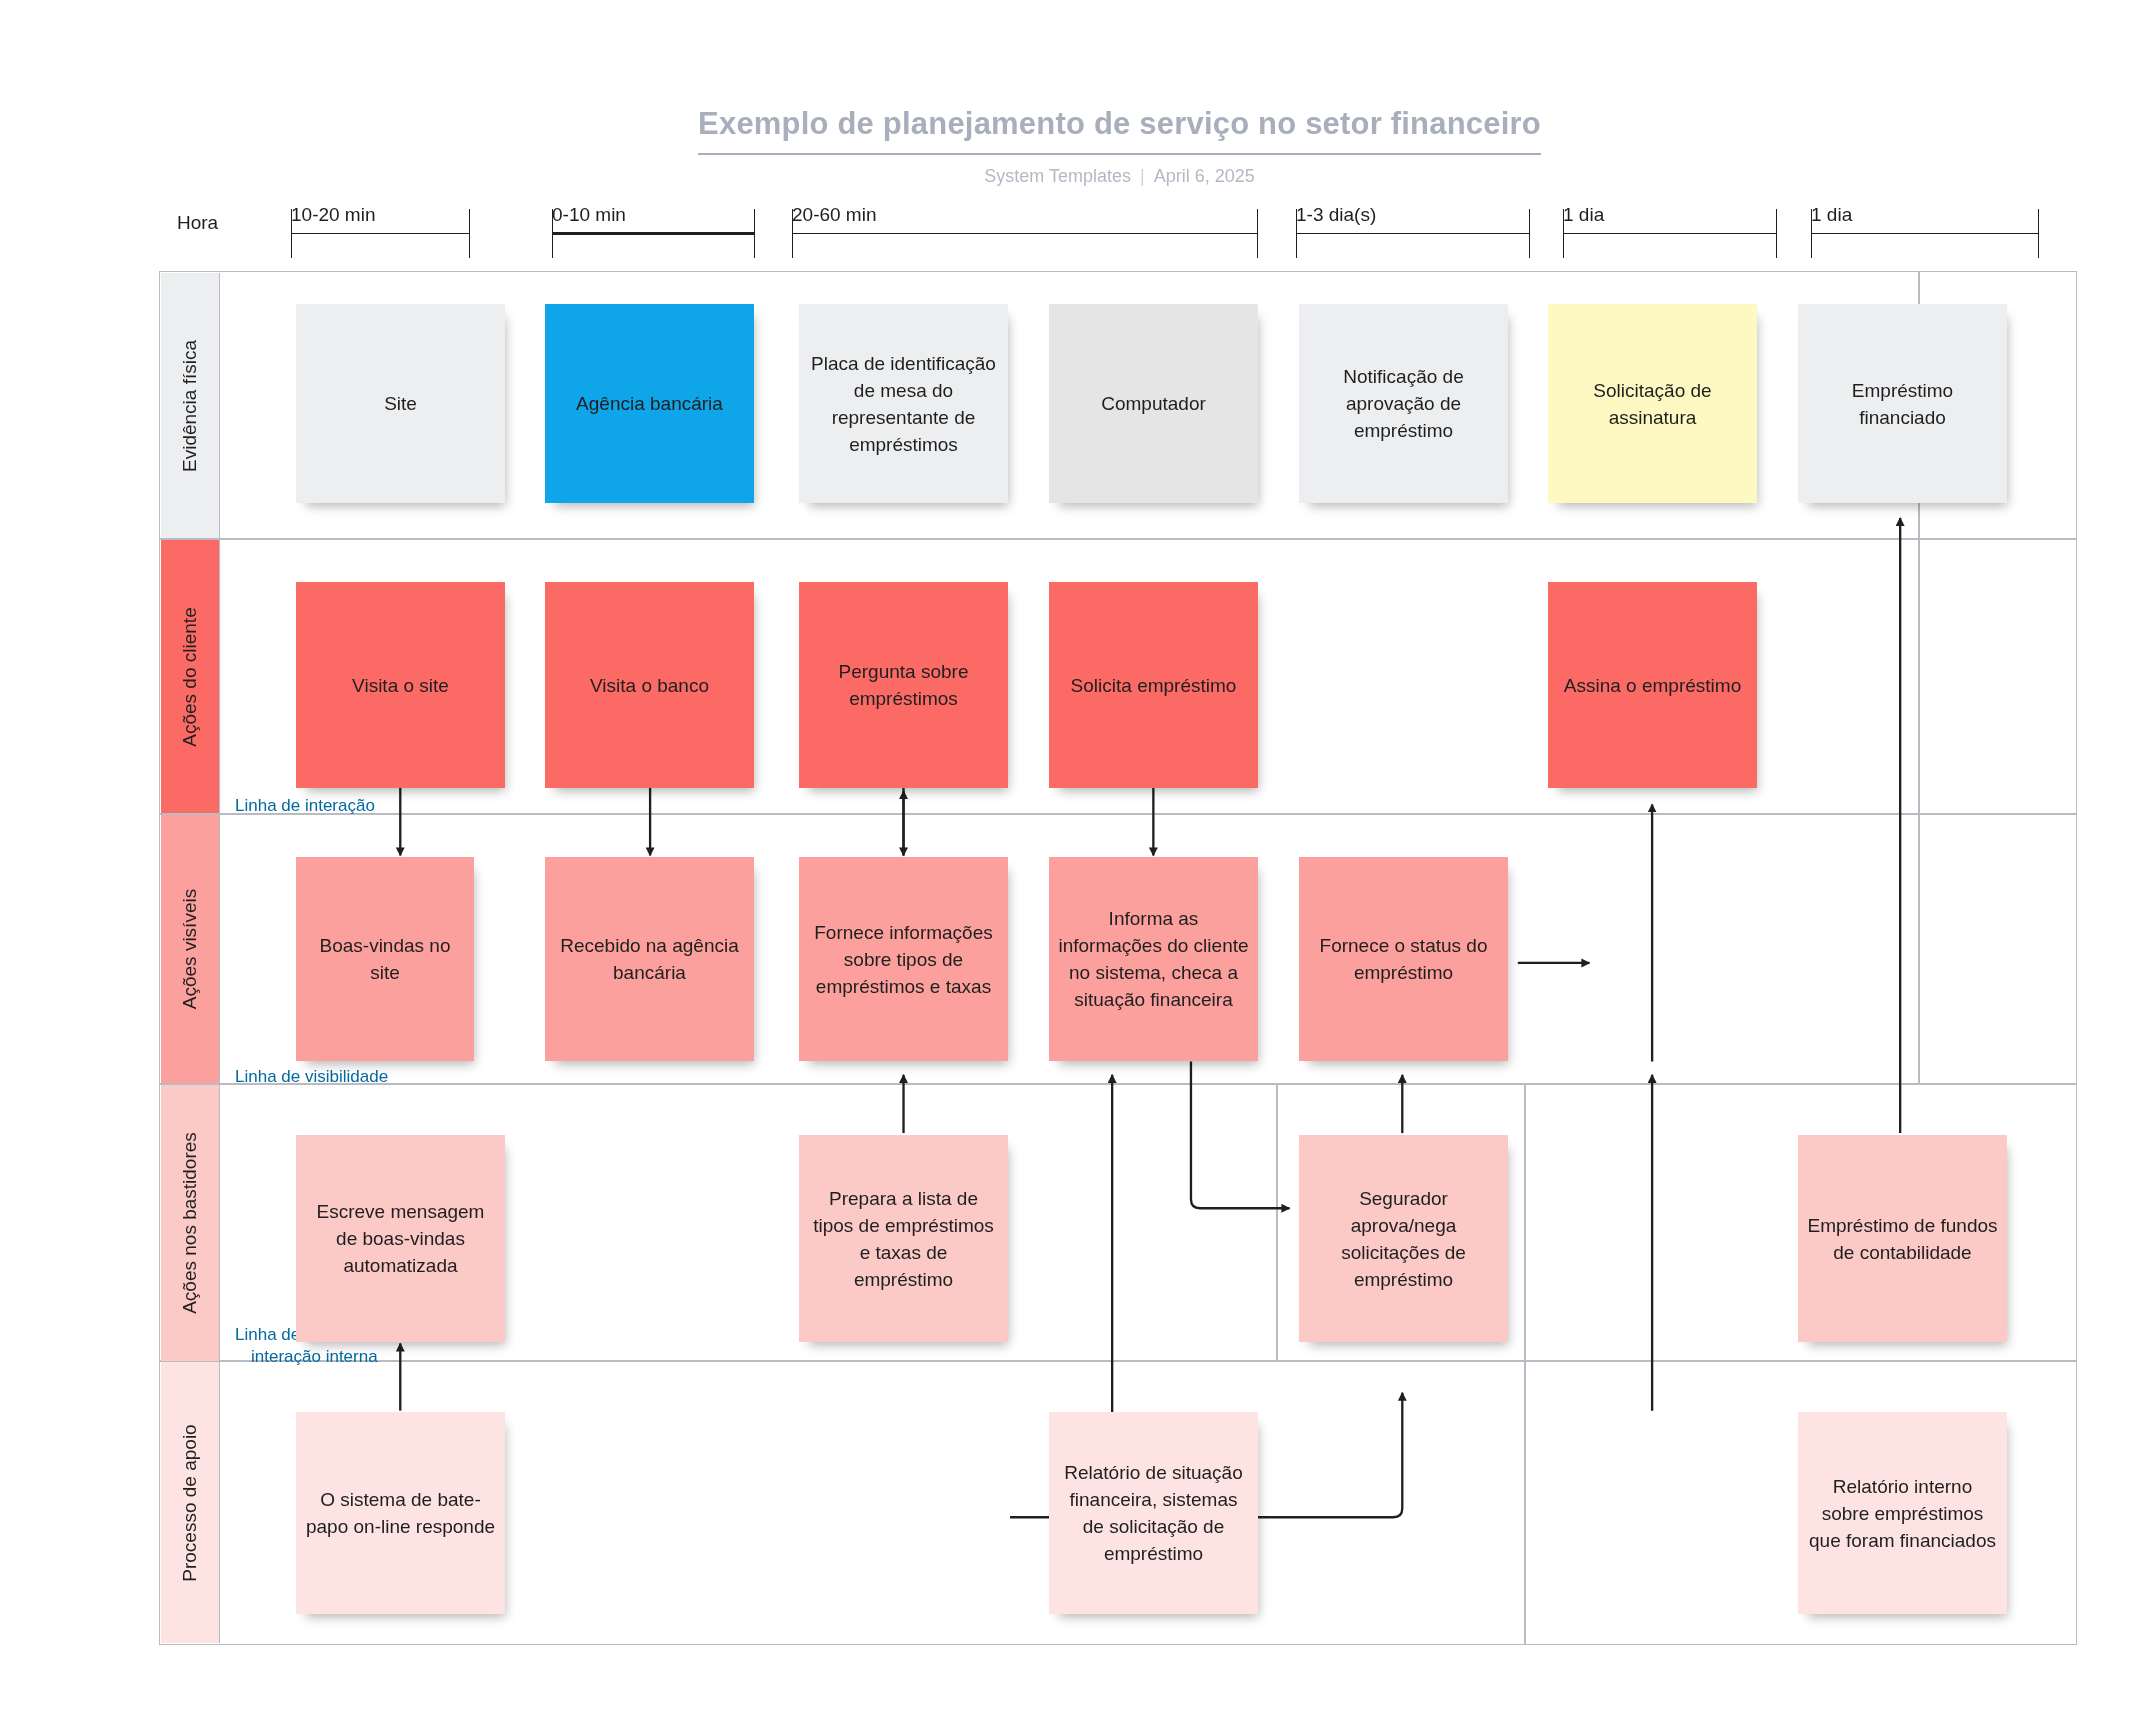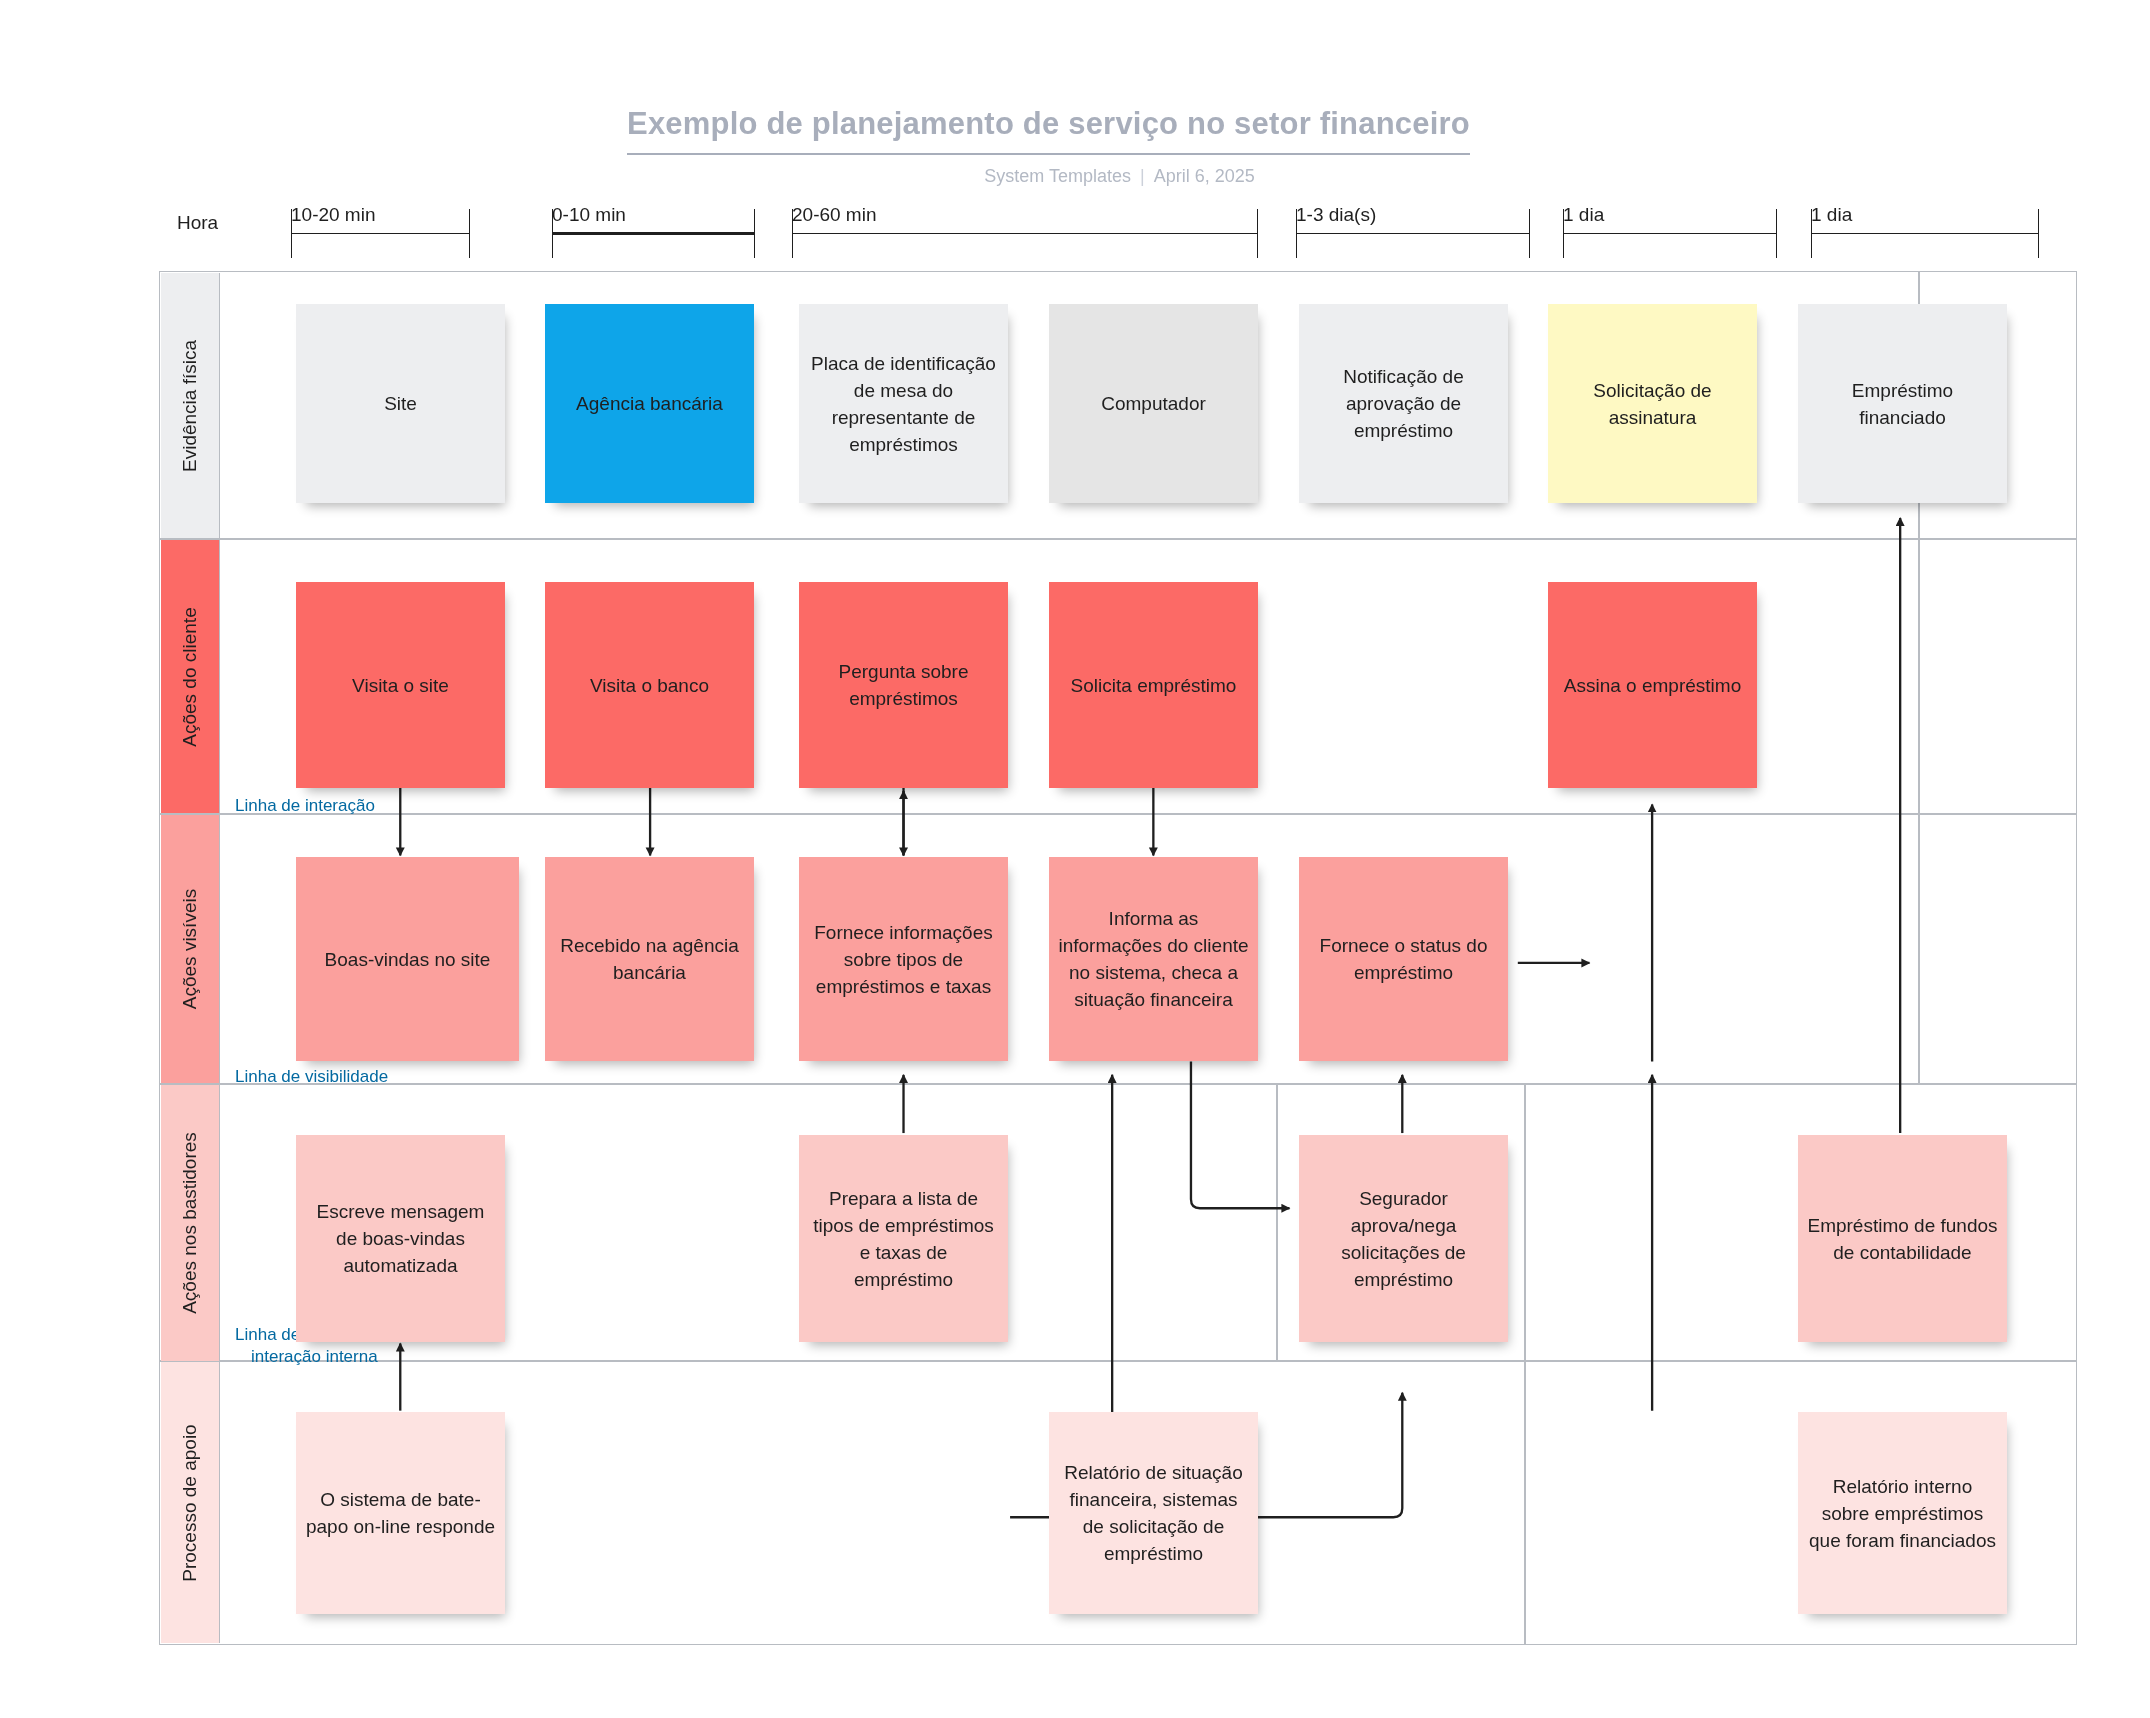--- a/index.html
+++ b/index.html
@@ -7,21 +7,21 @@
     width:2150px;height:1719px;
     background:#ffffff;
     font-family:"Liberation Sans", sans-serif;
     color:#1f1f1f;
     overflow:hidden;
     position:relative;
   }
   .root{position:absolute;left:0;top:0;width:2150px;height:1719px;}
 
   
-  .title-wrap{position:absolute;left:627px;top:106px;width:985px;text-align:left;}
+  .title-wrap{position:absolute;left:627px;top:106px;width:985px;text-align:center;}
   .title{
     font-size:31px;font-weight:bold;color:#a8aebb;letter-spacing:0.2px;
     padding-bottom:10.7px;border-bottom:2.7px solid #a8aebb;display:inline-block;
     white-space:nowrap;
   }
   .subtitle{
     position:absolute;left:627px;top:166px;width:985px;text-align:center;
     font-size:18px;color:#b3b9c4;white-space:nowrap;
   }
   .sub-sep{color:#ccd1da;padding:0 9px;}
@@ -216,21 +216,21 @@
   <div class="card" style="left:799px;top:582px;width:209px;height:206px;background:#fc6a66">
     <span>Pergunta sobre empréstimos</span>
   </div>
   <div class="card" style="left:1049px;top:582px;width:209px;height:206px;background:#fc6a66">
     <span>Solicita empréstimo</span>
   </div>
   <div class="card" style="left:1548px;top:582px;width:209px;height:206px;background:#fc6a66">
     <span>Assina o empréstimo</span>
   </div>
 
-  <div class="card" style="left:296px;top:857px;width:223px;height:204px;background:#fba09d">
+  <div class="card" style="left:296px;top:857px;width:178px;height:204px;background:#fba09d">
     <span>Boas-vindas no site</span>
   </div>
   <div class="card" style="left:545px;top:857px;width:209px;height:204px;background:#fba09d">
     <span>Recebido na agência bancária</span>
   </div>
   <div class="card" style="left:799px;top:857px;width:209px;height:204px;background:#fba09d">
     <span>Fornece informações sobre tipos de empréstimos e taxas</span>
   </div>
   <div class="card" style="left:1049px;top:857px;width:209px;height:204px;background:#fba09d">
     <span>Informa as informações do cliente no sistema, checa a situação financeira</span>

